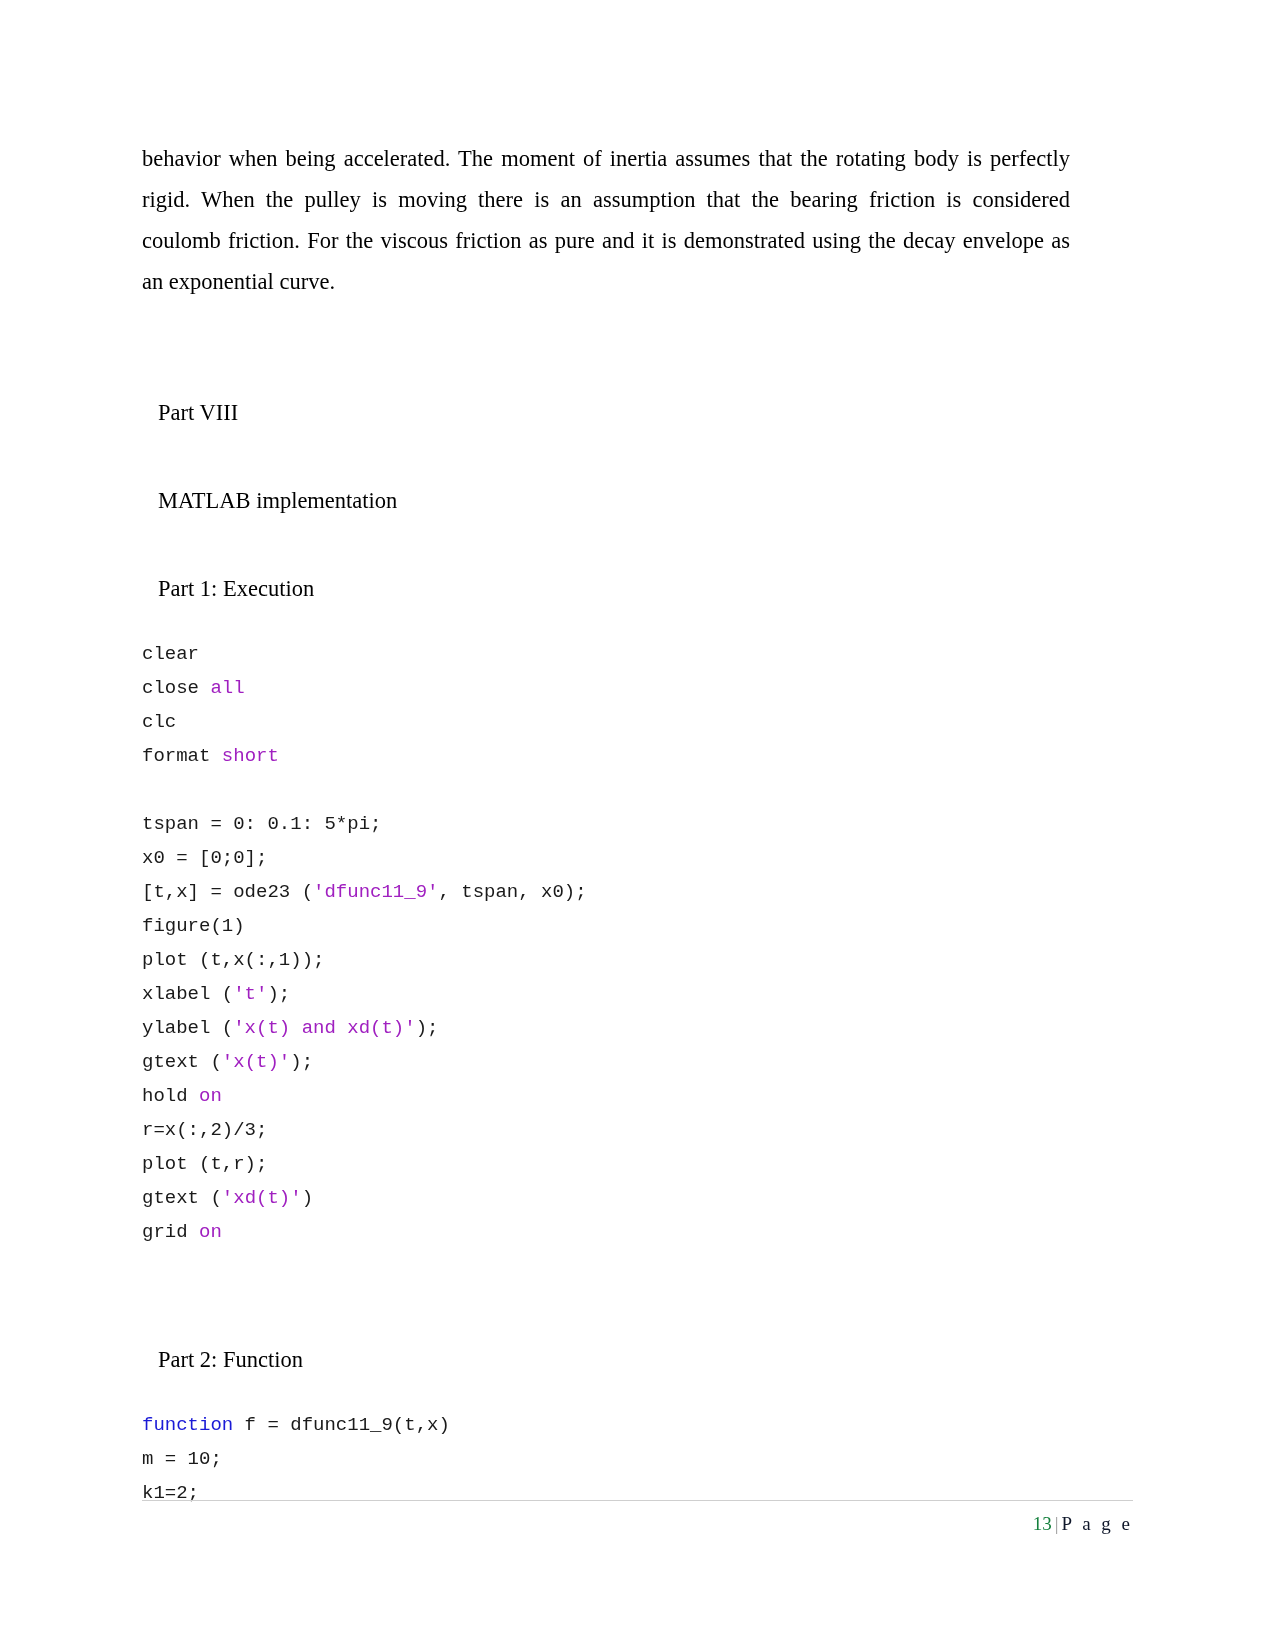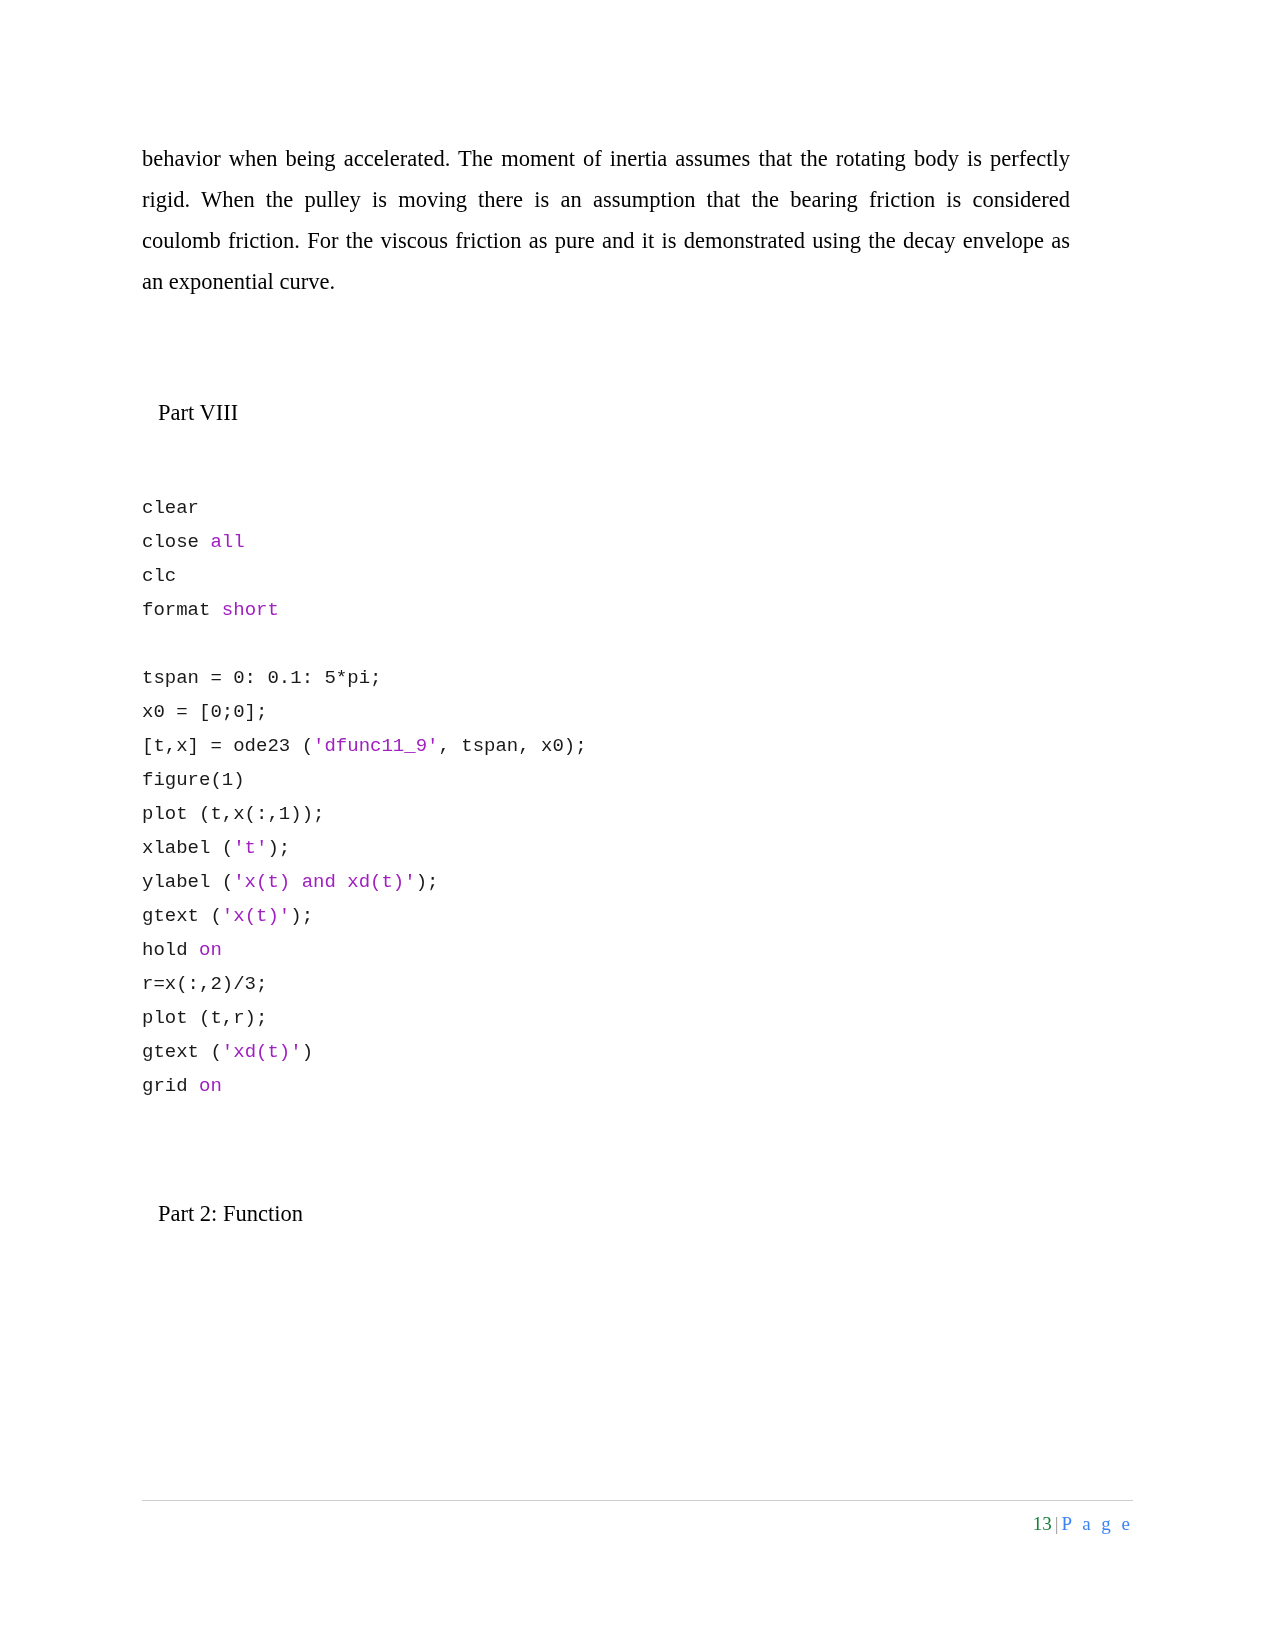--- a/index.html
+++ b/index.html
@@ -89,53 +89,56 @@
     line-height: 26px;
   }
   .footer-page-num {
     color: #15803d;
   }
   .footer-sep {
     color: #9a9a9a;
     padding: 0 3px;
   }
   .footer-page-word {
-    color: #3b82f6;
+    color: #0f172a;
     letter-spacing: 3px;
   }
 </style>
 </head>
 <body>
 
 <div class="page">
 
   <div class="content">
 
     <p class="body-para">behavior when being accelerated. The moment of inertia assumes that the rotating body is perfectly rigid. When the pulley is moving there is an assumption that the bearing friction is considered coulomb friction. For the viscous friction as pure and it is demonstrated using the decay envelope as an exponential curve.</p>
 
     <div class="gap-large"></div>
 
     <p class="heading">Part VIII</p>
 
     <div class="gap-med"></div>
 
+    <p class="heading">MATLAB implementation</p>
 
     <div class="gap-med"></div>
 
+    <p class="heading">Part 1: Execution</p>
 
     <div class="gap-small"></div>
 
     <div class="code-block" id="code-part1"><div class="code-line"><span class="tok-default">clear</span></div><div class="code-line"><span class="tok-default">close </span><span class="tok-keyword-purple">all</span></div><div class="code-line"><span class="tok-default">clc</span></div><div class="code-line"><span class="tok-default">format </span><span class="tok-keyword-purple">short</span></div><div class="code-line blank">&nbsp;</div><div class="code-line"><span class="tok-default">tspan = 0: 0.1: 5*pi;</span></div><div class="code-line"><span class="tok-default">x0 = [0;0];</span></div><div class="code-line"><span class="tok-default">[t,x] = ode23 (</span><span class="tok-string">'dfunc11_9'</span><span class="tok-default">, tspan, x0);</span></div><div class="code-line"><span class="tok-default">figure(1)</span></div><div class="code-line"><span class="tok-default">plot (t,x(:,1));</span></div><div class="code-line"><span class="tok-default">xlabel (</span><span class="tok-string">'t'</span><span class="tok-default">);</span></div><div class="code-line"><span class="tok-default">ylabel (</span><span class="tok-string">'x(t) and xd(t)'</span><span class="tok-default">);</span></div><div class="code-line"><span class="tok-default">gtext (</span><span class="tok-string">'x(t)'</span><span class="tok-default">);</span></div><div class="code-line"><span class="tok-default">hold </span><span class="tok-keyword-purple">on</span></div><div class="code-line"><span class="tok-default">r=x(:,2)/3;</span></div><div class="code-line"><span class="tok-default">plot (t,r);</span></div><div class="code-line"><span class="tok-default">gtext (</span><span class="tok-string">'xd(t)'</span><span class="tok-default">)</span></div><div class="code-line"><span class="tok-default">grid </span><span class="tok-keyword-purple">on</span></div></div>
 
     <div class="gap-large"></div>
 
     <p class="heading">Part 2: Function</p>
 
     <div class="gap-small"></div>
 
+    <div class="code-block" id="code-part2"><div class="code-line"><span class="tok-keyword-blue">function</span><span class="tok-default"> f = dfunc11_9(t,x)</span></div><div class="code-line"><span class="tok-default">m = 10;</span></div><div class="code-line"><span class="tok-default">k1=2;</span></div></div>
 
   </div>
 
   <div class="footer">
     <hr class="footer-rule">
     <div class="footer-text">
       <span class="footer-page-num">13</span><span class="footer-sep">|</span><span class="footer-page-word">P a g e</span>
     </div>
   </div>
 

